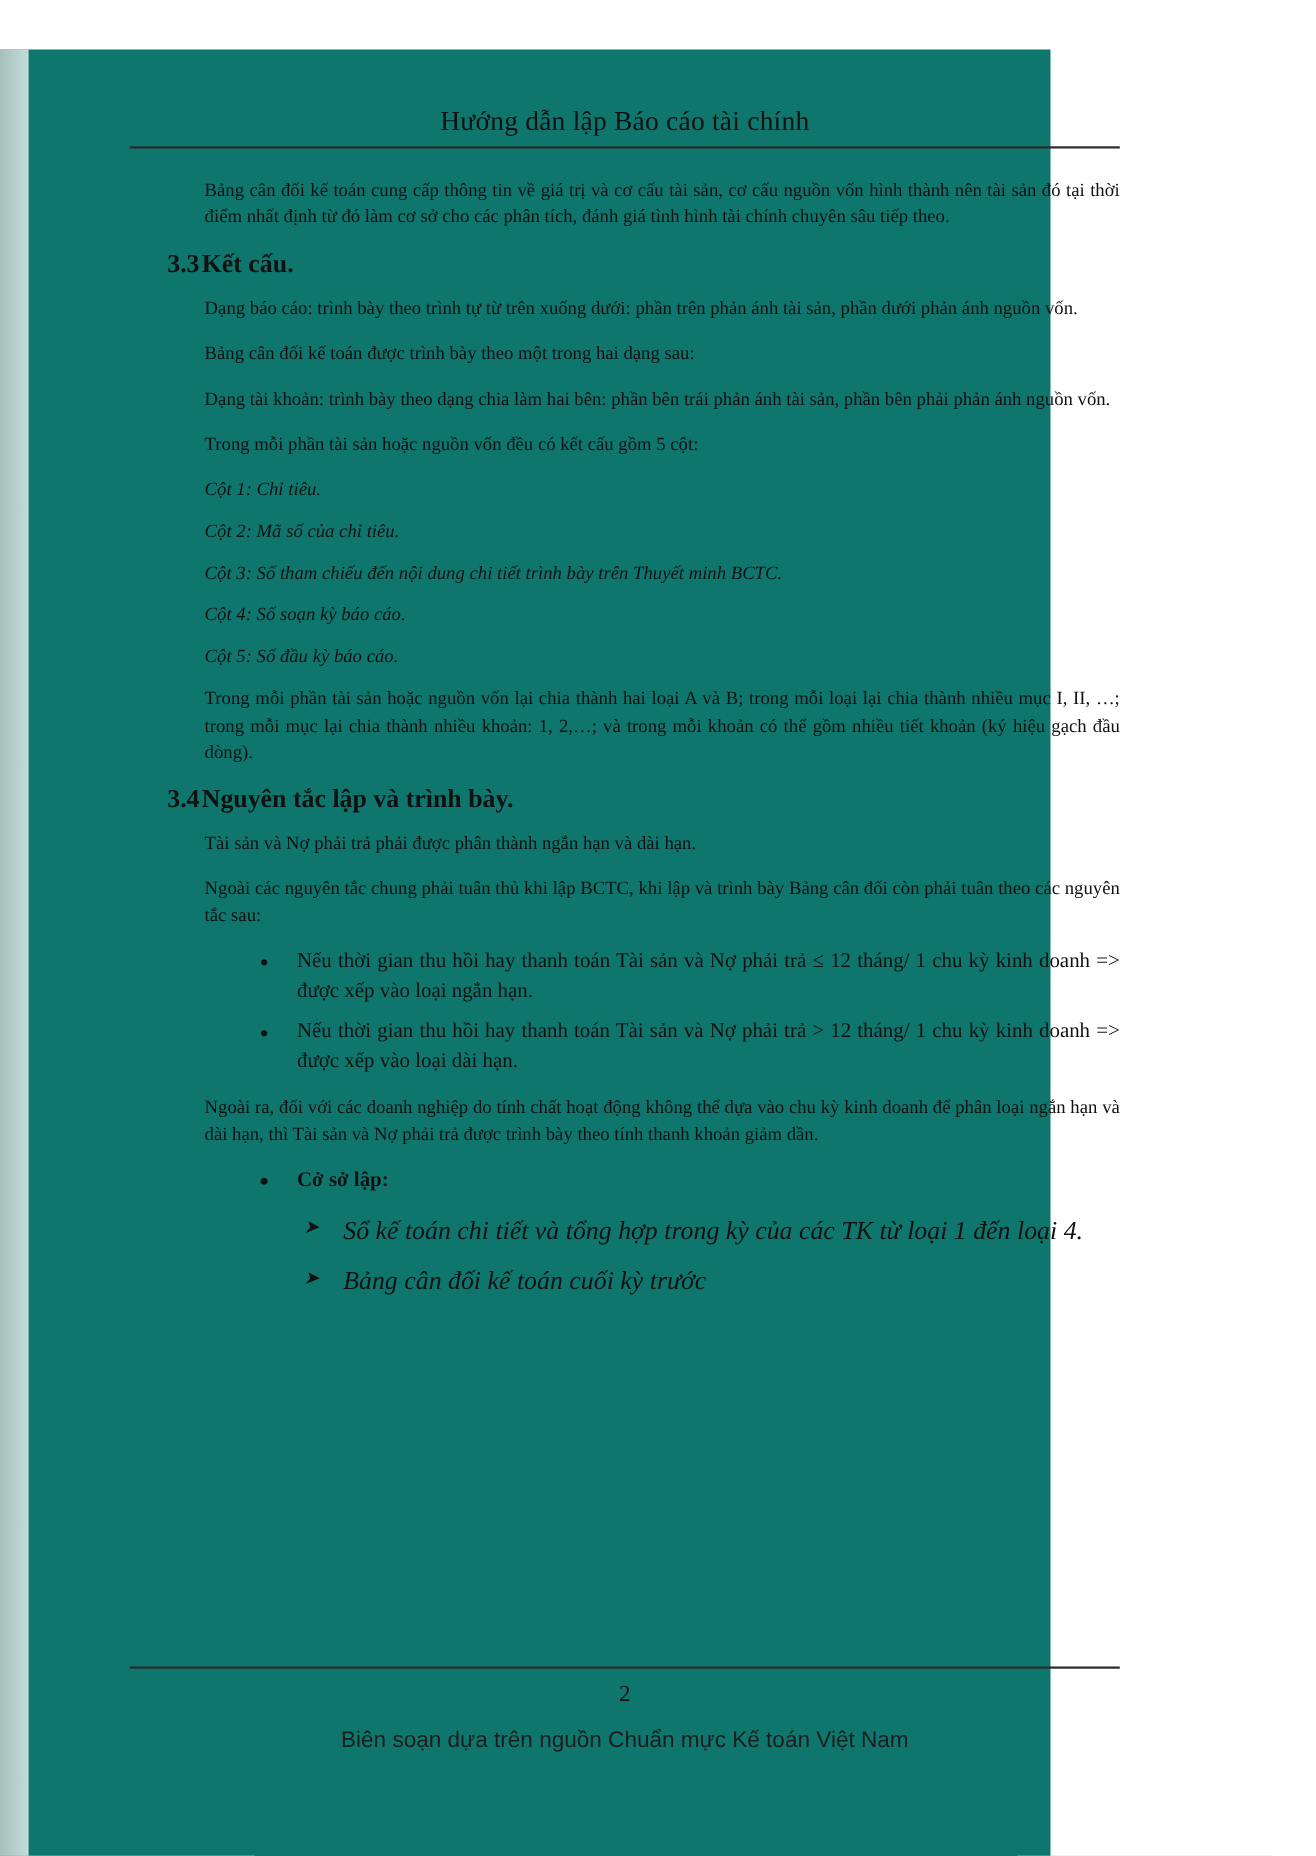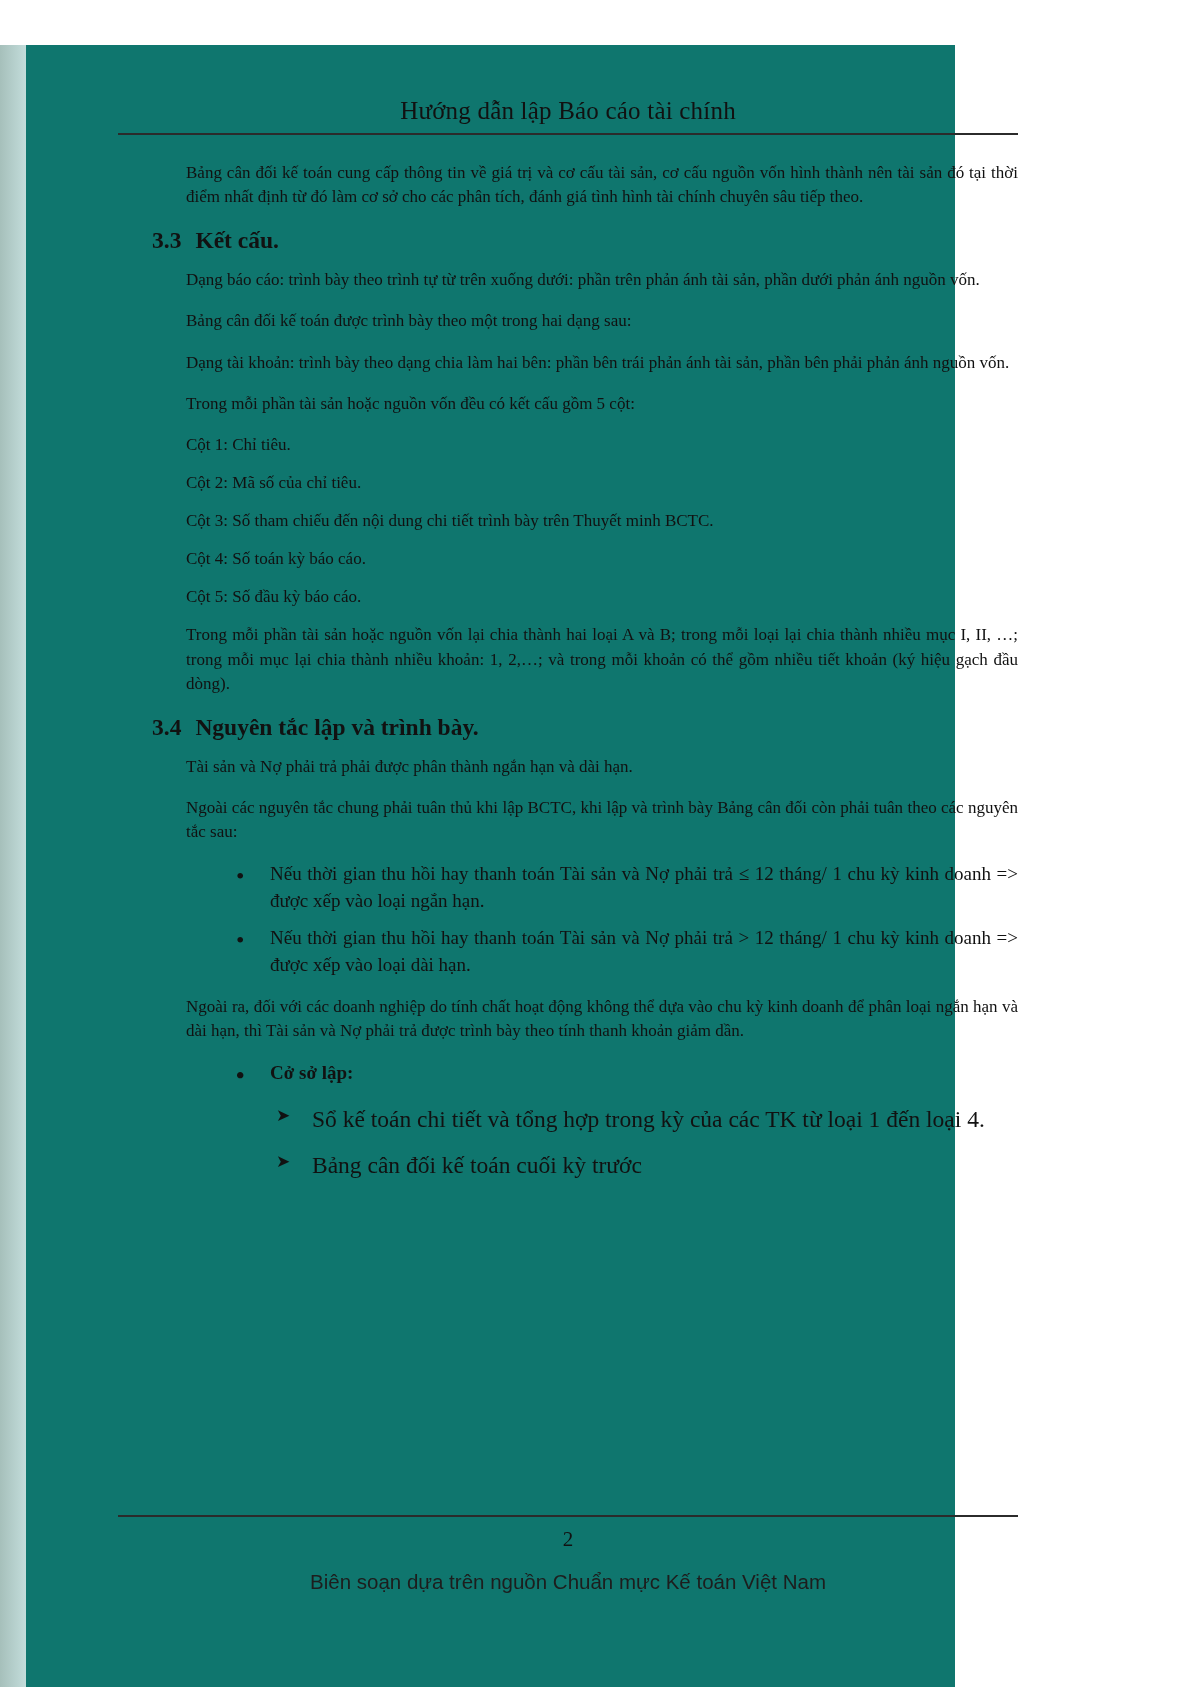--- a/index.html
+++ b/index.html
@@ -61,28 +61,29 @@
   p.para {
     font-size: 17px;
     line-height: 1.42;
     text-align: justify;
     margin: 0 0 17px 0;
     text-indent: 0;
     padding-left: 68px;
   }
   p.para.tight {
     margin-bottom: 14px;
+    font-style: italic;
   }
   h2.heading {
     font-size: 23.5px;
     font-weight: bold;
     margin: 18px 0 14px 0;
     padding-left: 34px;
     display: flex;
-    gap: 14px;
+    gap: 2px;
   }
   h2.heading .num { flex: 0 0 auto; }
   .bullets {
     margin: 0 0 16px 0;
     padding: 0 0 0 118px;
     list-style: none;
   }
   .bullets li {
     font-size: 19px;
     line-height: 1.42;
@@ -103,20 +104,21 @@
     margin: 0 0 10px 0;
     padding: 0 0 0 158px;
     list-style: none;
   }
   .arrows li {
     font-size: 23.5px;
     line-height: 1.42;
     margin-bottom: 12px;
     position: relative;
     padding-left: 36px;
+    font-style: italic;
   }
   .arrows li::before {
     content: "\27A4";
     position: absolute;
     left: 0;
     top: 1px;
     font-size: 17px;
   }
   .page-number {
     text-align: center;
@@ -157,21 +159,21 @@
     </h2>
 
     <p class="para">Dạng báo cáo: trình bày theo trình tự từ trên xuống dưới: phần trên phản ánh tài sản, phần dưới phản ánh nguồn vốn.</p>
     <p class="para">Bảng cân đối kế toán được trình bày theo một trong hai dạng sau:</p>
     <p class="para">Dạng tài khoản: trình bày theo dạng chia làm hai bên: phần bên trái phản ánh tài sản, phần bên phải phản ánh nguồn vốn.</p>
     <p class="para">Trong mỗi phần tài sản hoặc nguồn vốn đều có kết cấu gồm 5 cột:</p>
 
     <p class="para tight">Cột 1: Chỉ tiêu.</p>
     <p class="para tight">Cột 2: Mã số của chỉ tiêu.</p>
     <p class="para tight">Cột 3: Số tham chiếu đến nội dung chi tiết trình bày trên Thuyết minh BCTC.</p>
-    <p class="para tight">Cột 4: Số toán kỳ báo cáo.</p>
+    <p class="para tight">Cột 4: Số soạn kỳ báo cáo.</p>
     <p class="para tight">Cột 5: Số đầu kỳ báo cáo.</p>
 
     <p class="para">Trong mỗi phần tài sản hoặc nguồn vốn lại chia thành hai loại A và B; trong mỗi loại lại chia thành nhiều mục I, II, …; trong mỗi mục lại chia thành nhiều khoản: 1, 2,…; và trong mỗi khoản có thể gồm nhiều tiết khoản (ký hiệu gạch đầu dòng).</p>
 
     <h2 class="heading">
       <span class="num">3.4</span>
       <span>Nguyên tắc lập và trình bày.</span>
     </h2>
 
     <p class="para">Tài sản và Nợ phải trả phải được phân thành ngắn hạn và dài hạn.</p>

